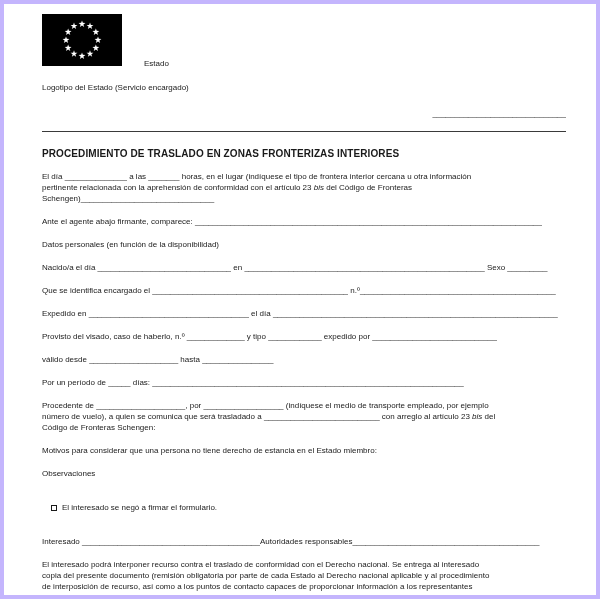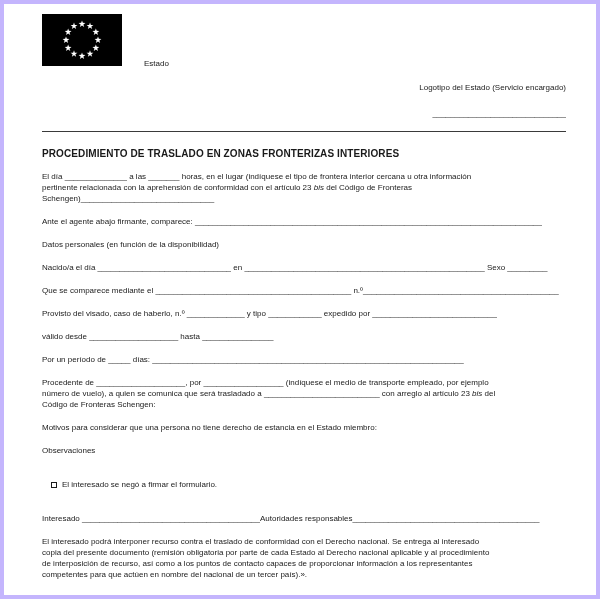--- a/index.html
+++ b/index.html
@@ -13,21 +13,21 @@
     padding:10px 30px 0 38px;
     font-family:"Liberation Sans", sans-serif;
     font-size:8px; line-height:11px;
     color:#1a1a1a;
     overflow:hidden;
   }
   .flag-row { display:flex; align-items:flex-end; }
   .flag { width:80px; height:52px; }
   .flag svg { display:block; }
   .estado { margin-left:22px; margin-bottom:-3px; }
-  .caption { margin-top:16px; white-space:pre-wrap;text-align:right; }
+  .caption { margin-top:16px; white-space:pre-wrap; }
   .sigline { margin-top:15px; white-space:pre-wrap;text-align:right; }
   .divider { border-top:1px solid #3a3a3a; margin-top:12px; }
   .title { font-size:10px; font-weight:700; margin-top:16px; letter-spacing:0.1px; }
   .row { margin-top:12px; white-space:pre-wrap; }
   .chk-box {
     display:inline-block; width:6px; height:6px;
     border:1px solid #1a1a1a; margin-right:5px;
     vertical-align:-1px; background:#fff;
   }
   i { font-style:italic; }
@@ -68,21 +68,22 @@
 
   <div class="divider"></div>
   <h1 class="title">PROCEDIMIENTO DE TRASLADO EN ZONAS FRONTERIZAS INTERIORES</h1>
 
   <p class="row">El día ______________ a las _______ horas, en el lugar (indíquese el tipo de frontera interior cercana u otra información
 pertinente relacionada con la aprehensión de conformidad con el artículo 23 <i>bis</i> del Código de Fronteras
 Schengen)______________________________</p>
   <p class="row">Ante el agente abajo firmante, comparece: ______________________________________________________________________________</p>
   <p class="row">Datos personales (en función de la disponibilidad)</p>
   <p class="row">Nacido/a el día ______________________________ en ______________________________________________________ Sexo _________</p>
-  <p class="row">Que se comparece mediante el ____________________________________________ n.º____________________________________________</p>
+  <p class="row">Que se identifica encargado el ____________________________________________ n.º____________________________________________</p>
+  <p class="row">Expedido en ____________________________________ el día ________________________________________________________________</p>
   <p class="row">Provisto del visado, caso de haberlo, n.º _____________ y tipo ____________ expedido por ____________________________</p>
   <p class="row">válido desde ____________________ hasta ________________</p>
   <p class="row">Por un período de _____ días: ______________________________________________________________________</p>
   <p class="row">Procedente de ____________________, por __________________ (indíquese el medio de transporte empleado, por ejemplo
 número de vuelo), a quien se comunica que será trasladado a __________________________ con arreglo al artículo 23 <i>bis</i> del
 Código de Fronteras Schengen:</p>
   <p class="row">Motivos para considerar que una persona no tiene derecho de estancia en el Estado miembro:</p>
   <p class="row">Observaciones</p>
 
   <p class="row">

